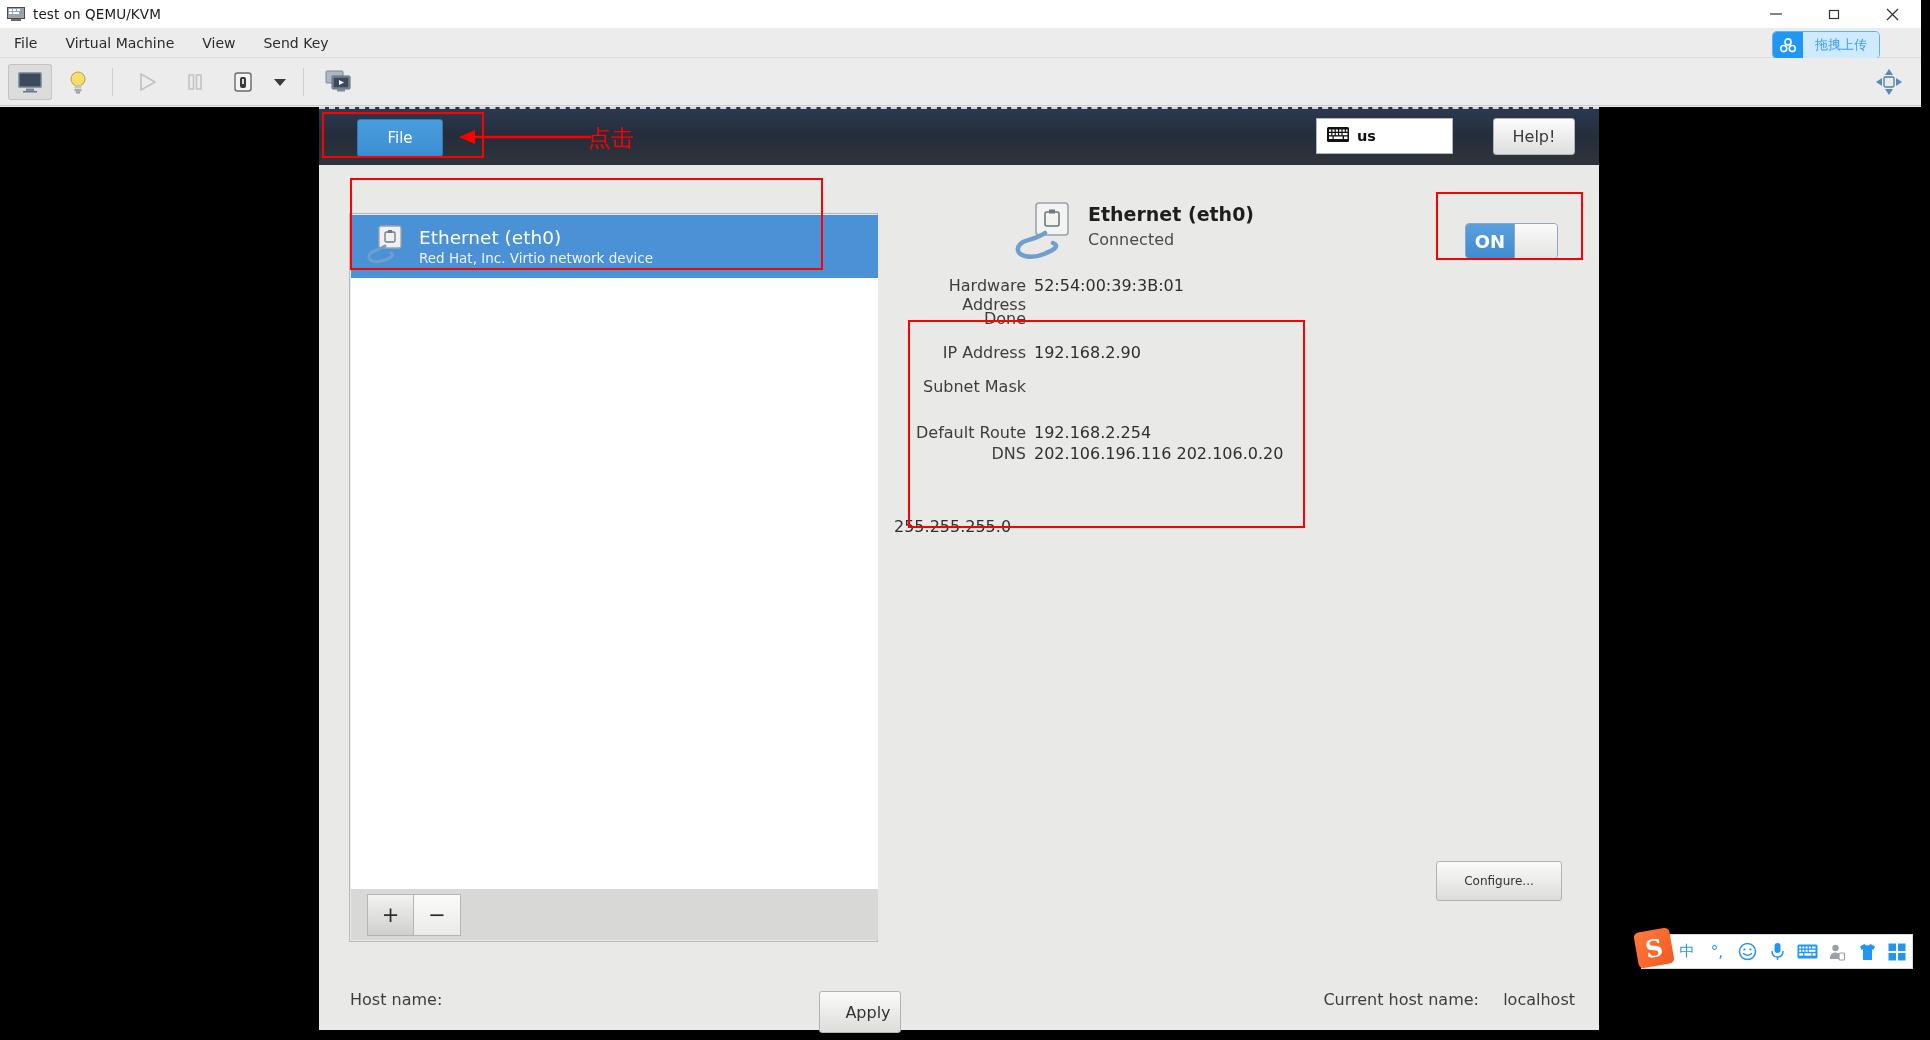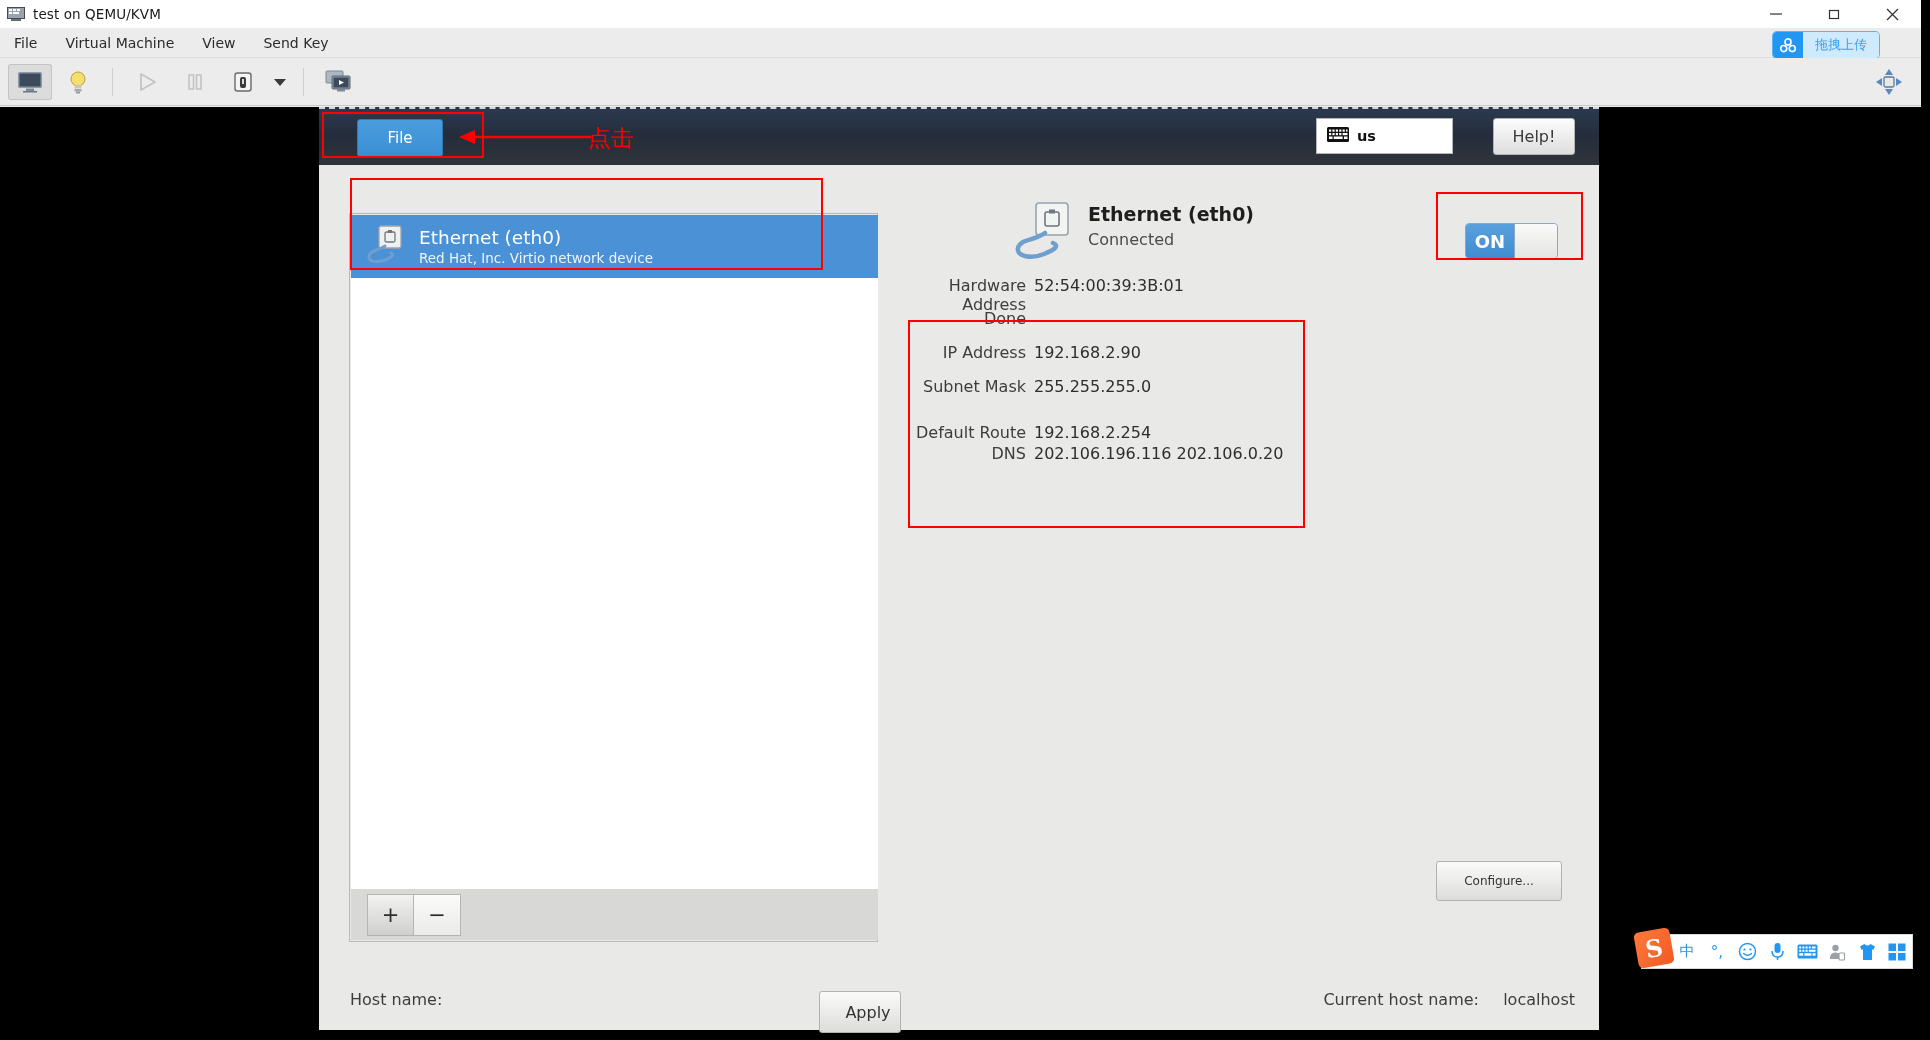--- a/index.html
+++ b/index.html
@@ -469,21 +469,21 @@
               <span class="v">52:54:00:39:3B:01</span>
             </div>
             <div class="kv" style="left:0px; top:108px;">
               <span class="k">Done</span>
               <span class="v"></span>
             </div>
             <div class="kv" style="left:0px; top:142px;">
               <span class="k">IP Address</span>
               <span class="v">192.168.2.90</span>
             </div>
-            <div class="kv" style="left:0px; top:176px;">
+            <div class="kv" style="left:0px; top:176px;flex-direction:column;">
               <span class="k">Subnet Mask</span>
               <span class="v">255.255.255.0</span>
             </div>
             <div class="kv" style="left:0px; top:222px;">
               <span class="k">Default Route</span>
               <span class="v">192.168.2.254</span>
             </div>
             <div class="kv" style="left:0px; top:243px;">
               <span class="k">DNS</span>
               <span class="v">202.106.196.116 202.106.0.20</span>

